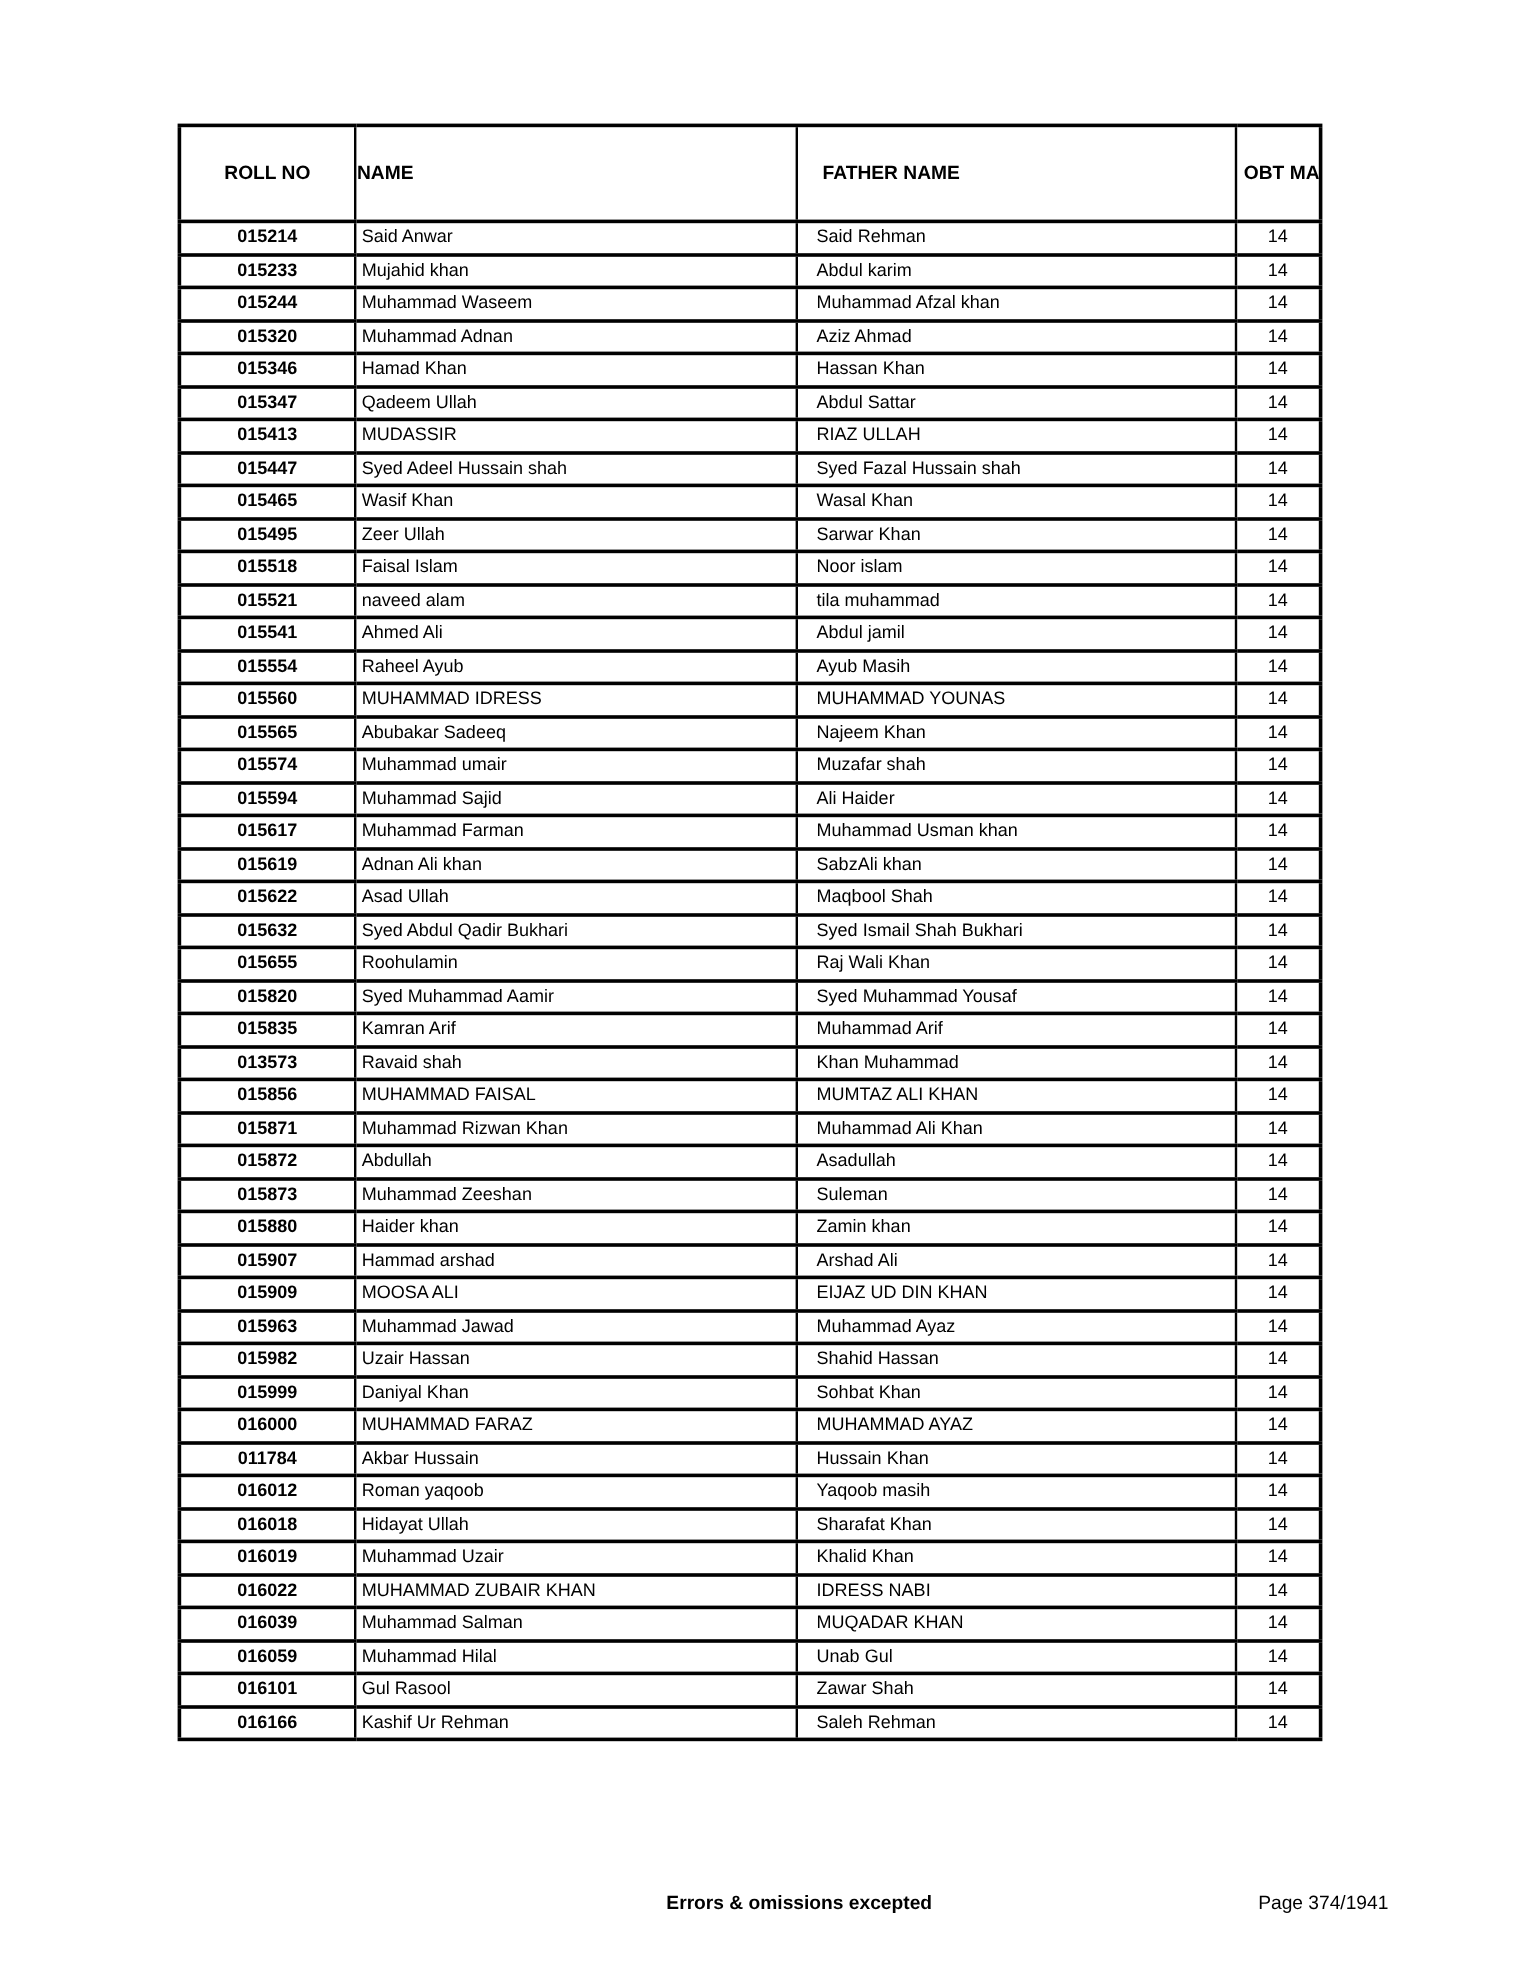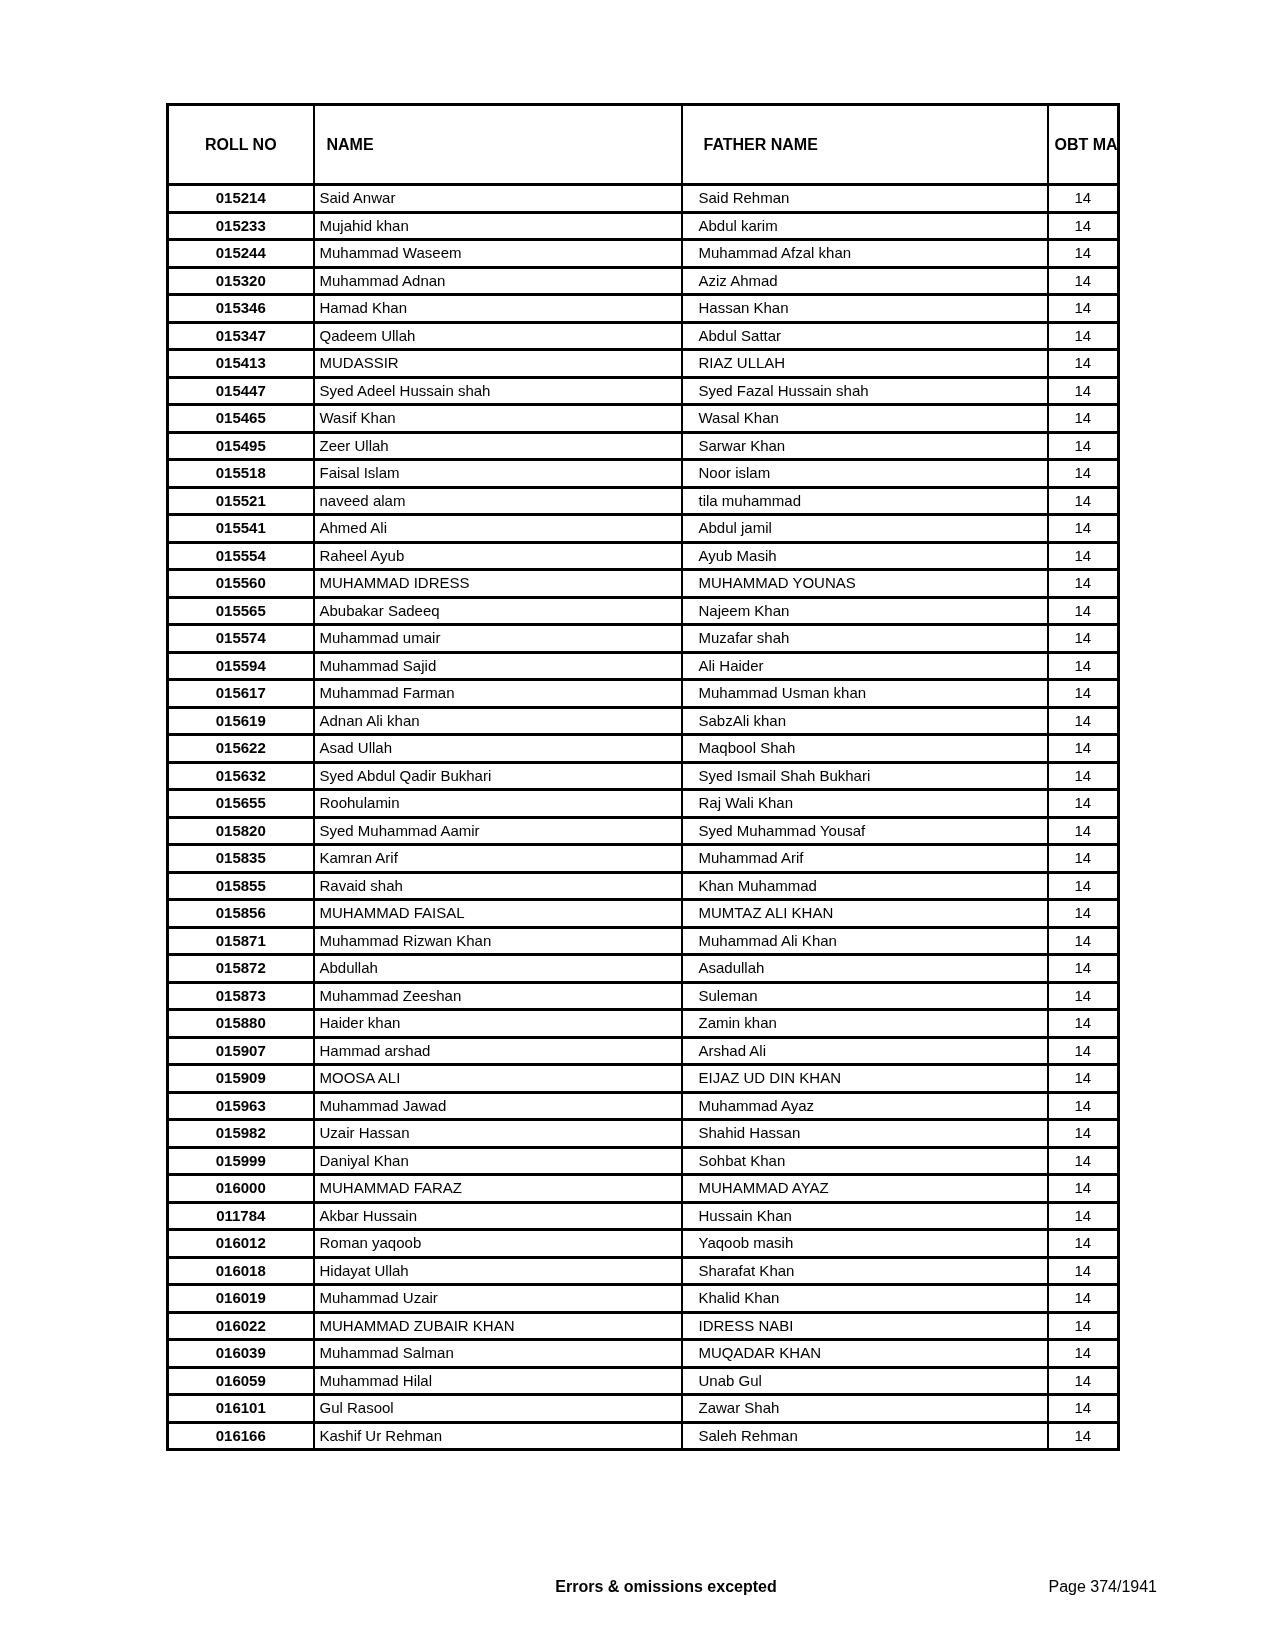--- a/index.html
+++ b/index.html
@@ -10,21 +10,21 @@
   }
   .page {
     position: relative;
     width: 1275px;
     height: 1650px;
     background: #ffffff;
     overflow: hidden;
   }
   table.results {
     position: absolute;
-    left: 166px;
+    left: 148px;
     top: 103px;
     width: 951px;
     border-collapse: collapse;
     table-layout: fixed;
   }
   table.results th,
   table.results td {
     border-top: 3px solid #000000;
     border-bottom: 3px solid #000000;
     border-left: 2px solid #000000;
@@ -35,21 +35,21 @@
     white-space: nowrap;
     vertical-align: middle;
   }
   table.results { border: 3px solid #000000; }
   table.results thead th {
     height: 80px;
     font-weight: bold;
     font-size: 16px;
   }
   th.h-roll  { text-align: center; }
-  th.h-name  { text-align: left; padding-left: 12px; }
+  th.h-name  { text-align: left; padding-left: 1px; }
   th.h-father{ text-align: left; padding-left: 21px; }
   th.h-marks {
     text-align: center;
     white-space: normal;
     padding: 0 6px;
     line-height: 1.35;
   }
   table.results tbody td { height: 27.5px; }
   td.c-roll   { text-align: center; font-weight: bold; }
   td.c-name   { text-align: left; padding-left: 5px; }
@@ -237,21 +237,21 @@
           <td class="c-father">Syed Muhammad Yousaf</td>
           <td class="c-marks">14</td>
         </tr>
         <tr>
           <td class="c-roll">015835</td>
           <td class="c-name">Kamran Arif</td>
           <td class="c-father">Muhammad Arif</td>
           <td class="c-marks">14</td>
         </tr>
         <tr>
-          <td class="c-roll">015855</td>
+          <td class="c-roll">013573</td>
           <td class="c-name">Ravaid shah</td>
           <td class="c-father">Khan Muhammad</td>
           <td class="c-marks">14</td>
         </tr>
         <tr>
           <td class="c-roll">015856</td>
           <td class="c-name">MUHAMMAD FAISAL</td>
           <td class="c-father">MUMTAZ ALI KHAN</td>
           <td class="c-marks">14</td>
         </tr>

